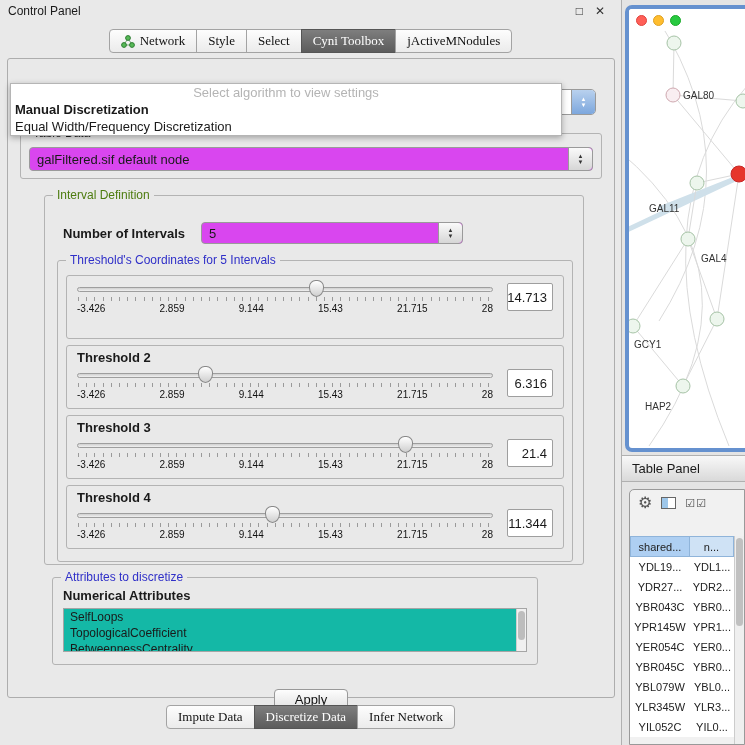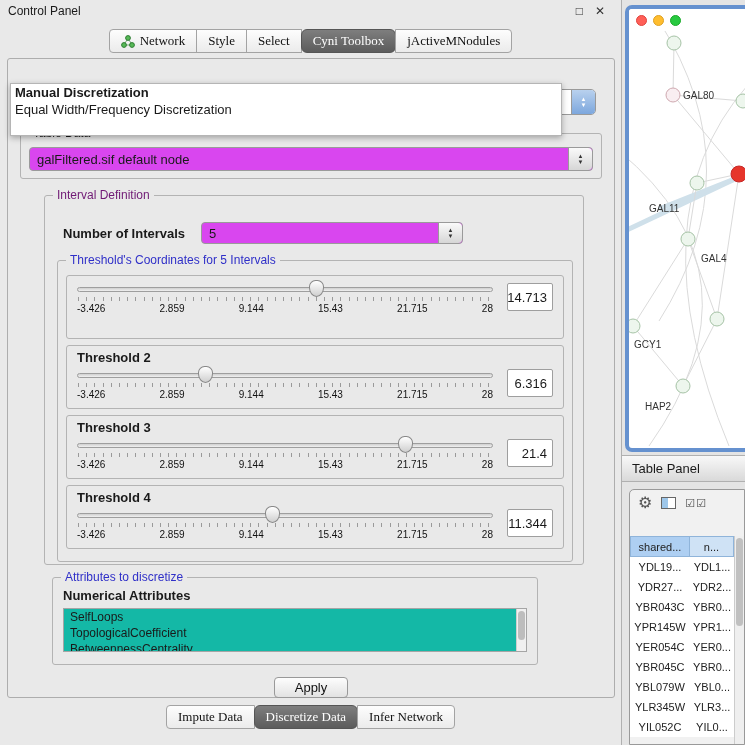--- a/index.html
+++ b/index.html
@@ -23,21 +23,21 @@
 
   .tabbar { display:flex; justify-content:center; margin-top:7px;font-family:Liberation Serif, serif; }
   .seg-btn {
     display:flex; align-items:center; gap:5px;
     padding:3px 11px; font-size:13px; color:#111;
     background:linear-gradient(#fdfdfd,#ebebeb);
     border:1px solid #a3a3a3; margin-left:-1px;
   }
   .seg-btn:first-child { border-radius:4px 0 0 4px; margin-left:0; }
   .seg-btn:last-child { border-radius:0 4px 4px 0; }
-  .seg-btn.selected { background:linear-gradient(#7e7e7e,#5c5c5c); color:#fff; border-color:#555;border-radius:6px; }
+  .seg-btn.selected { background:linear-gradient(#7e7e7e,#5c5c5c); color:#fff; border-color:#555; }
 
   .inner {
     position:absolute; left:7px; top:58px; width:608px; height:640px;
     border:1px solid #adadad; border-radius:3px; background:#e9e9e9;
   }
 
   
   .algo-area { position:relative; height:70px; }
   .algo-label { position:absolute; left:13px; top:12px; font-size:13px; font-weight:bold; }
   .algo-combo {
@@ -51,21 +51,21 @@
     display:flex; flex-direction:column; align-items:center; justify-content:center;
     font-size:6px; line-height:6px; color:#333;
   }
   .combo-cap.blue { background:linear-gradient(#b9d1ee,#7da7dd); color:#fff; }
 
   .groupbox { position:relative; border:1px solid #b3b3b3; border-radius:3px; background:#e9e9e9; }
   .gb-title {
     position:absolute; top:-8px; left:8px; background:#e9e9e9; padding:0 4px;
     font-size:12px; white-space:nowrap;
   }
-  .gb-title.green { color:#701a75; }
+  .gb-title.green { color:#4d7c0f; }
   .gb-title.blue  { color:#2f2fc8; }
 
   .combo {
     position:relative; height:24px; background:#d946ef;
     border:1px solid #9a9a9a; border-radius:4px;
     display:flex; align-items:center;
   }
   .combo-text { font-size:13px; padding-left:7px; white-space:nowrap; overflow:hidden; }
 
   .tabledata-group { margin:4px 12px 0; height:46px; }
@@ -116,21 +116,21 @@
     position:relative; overflow:hidden; font-size:12px;
   }
   .list-item { line-height:16px; padding-left:6px; white-space:nowrap; }
   .list-scroll {
     position:absolute; right:0; top:0; bottom:0; width:10px;
     background:#f0f0f0; border-left:1px solid #cfcfcf;
   }
   .list-scroll .sb-thumb { position:absolute; left:1px; top:2px; width:7px; height:70%; background:#bdbdbd; border-radius:4px; }
 
   .apply-btn {
-    display:block; margin:12px auto 0; padding:2px 20px;
+    display:block; margin:24px auto 0; padding:2px 20px;
     font-size:13px; font-family:"Liberation Sans",sans-serif;
     border:1px solid #999; border-radius:4px;
     background:linear-gradient(#fdfdfd,#e2e2e2); color:#111;
   }
 
   .bottom-tabs { position:absolute; left:0; right:0; bottom:16px; }
 
   
   .popup {
     position:absolute; left:10px; top:83px; width:552px; height:53px;
@@ -380,20 +380,21 @@
     <div class="seg-btn selected">
         <span>Discretize Data</span>
       </div>
     <div class="seg-btn">
         <span>Infer Network</span>
       </div>
   </div>
 </div>
 
 <div class="popup">
+  <div class="popup-placeholder">Select algorithm to view settings</div>
   <div class="popup-option bold">Manual Discretization</div>
   <div class="popup-option">Equal Width/Frequency Discretization</div>
 </div>
 
 <div class="network-window">
   <div class="traffic">
     <span class="tl red"></span>
     <span class="tl yellow"></span>
     <span class="tl green"></span>
   </div>

